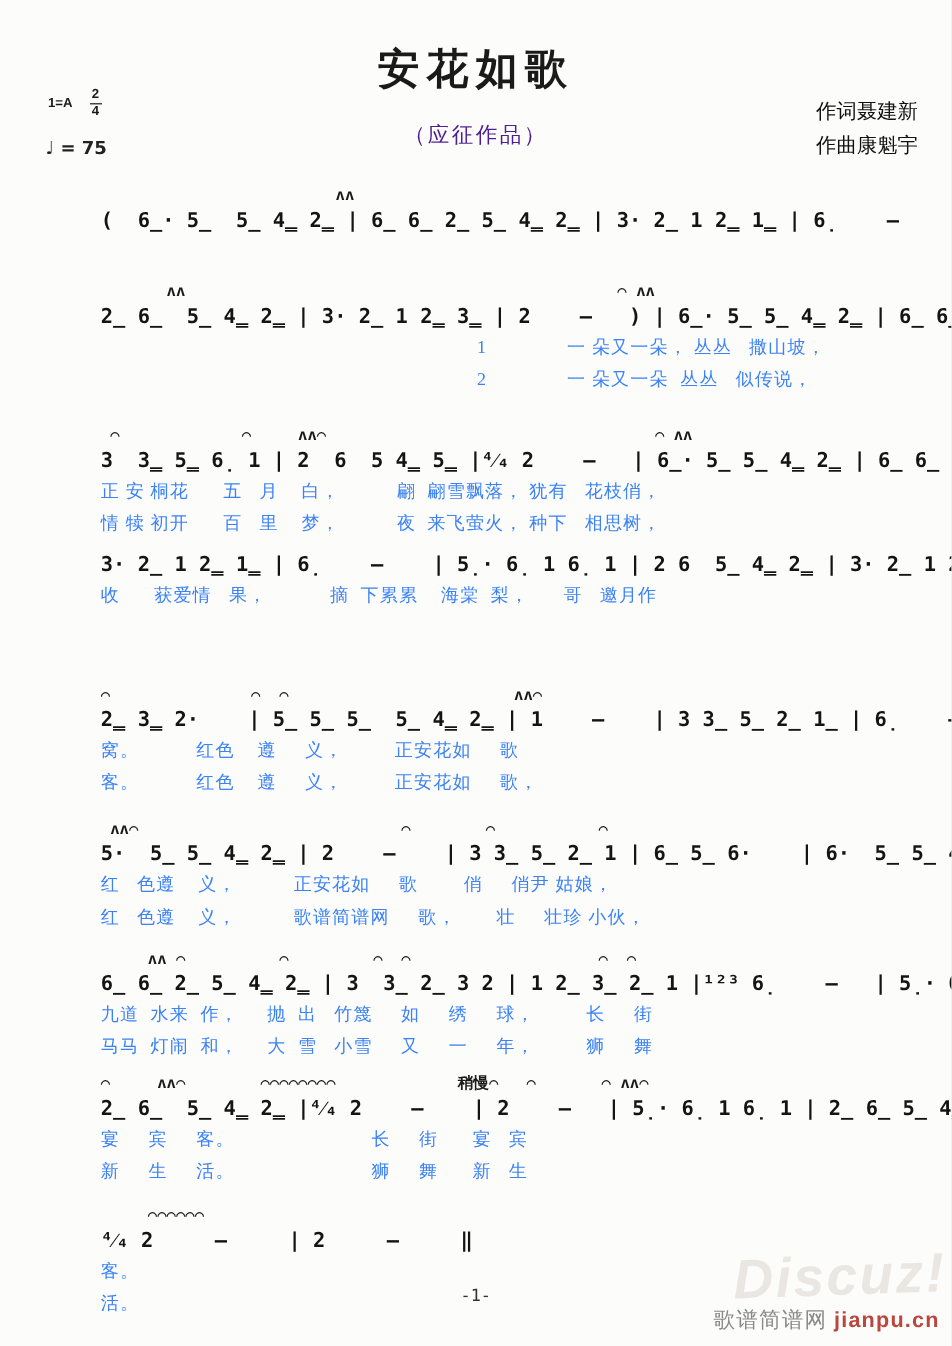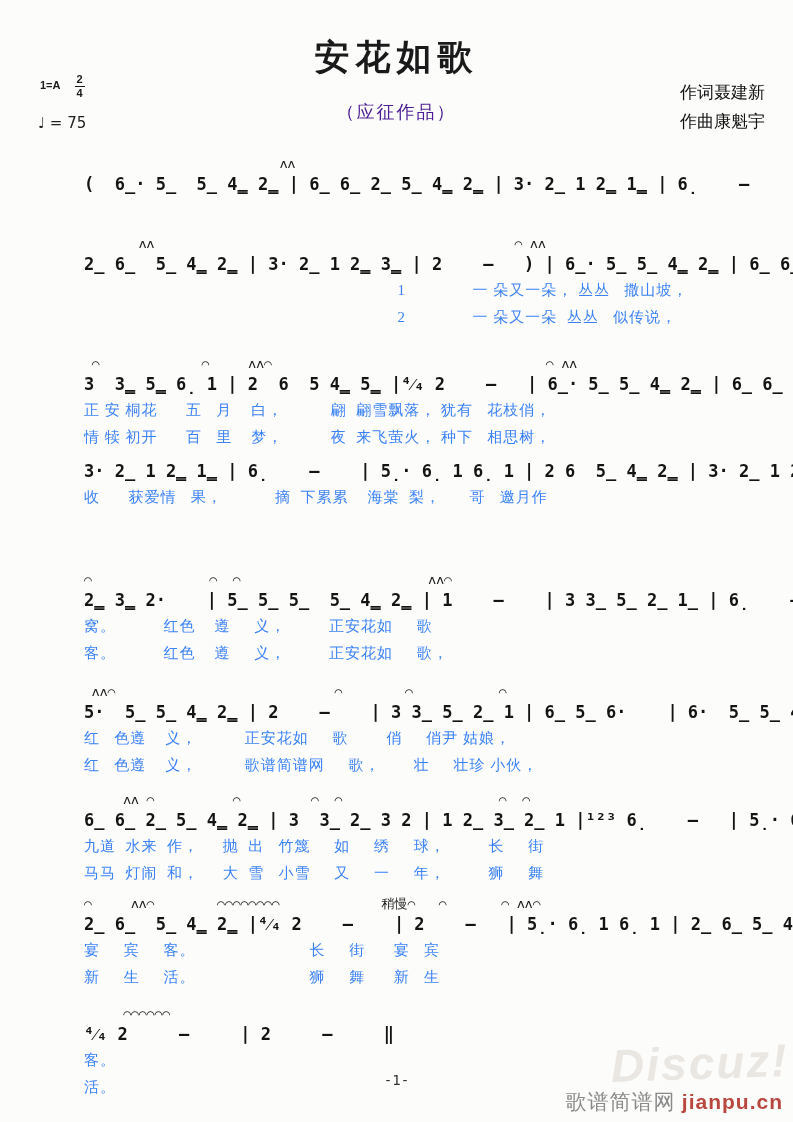--- a/index.html
+++ b/index.html
@@ -20,30 +20,31 @@
   .keysig{
     position:absolute;top:74px;left:40px;font-size:11px;font-weight:bold;
     font-family:Liberation Sans, sans-serif;
   }
   .frac{display:inline-block;vertical-align:middle;margin-left:14px;text-align:center;line-height:1;}
   .frac .num{display:block;border-bottom:1.5px solid #1a1a1a;padding:0 2px 1px;}
   .frac .den{display:block;padding-top:1px;}
   .tempo{
     position:absolute;top:114px;left:38px;font-size:15px;color:#222;
     font-family:"DejaVu Sans", sans-serif;
+    font-weight:bold;
   }
   .credits{
     position:absolute;top:78px;right:28px;font-size:17px;line-height:29px;
     text-align:left;color:#111;
   }
   
   .system{position:absolute;left:84px;width:690px;}
   .pre{
     font-family:"DejaVu Sans Mono", monospace;white-space:pre;
-    font-size:13px;line-height:15px;height:15px;font-weight:normal;color:#1a1a1a;
+    font-size:13px;line-height:15px;height:15px;font-weight:bold;color:#1a1a1a;
   }
   .notes{
     font-family:"DejaVu Sans Mono", monospace;white-space:pre;
     font-size:17px;line-height:26px;font-weight:bold;color:#141414;
   }
   .lyric{
     font-size:15px;line-height:27px;white-space:pre;letter-spacing:1px;color:#3b82f6;
   }
   .s1{top:156px}.s2{top:236px}.s3{top:356px}.s4{top:458px}
   .s5{top:572px}.s6{top:684px}.s7{top:792px}.s8{top:896px}.s9{top:1006px}
@@ -52,21 +53,21 @@
     position:absolute;top:1072px;left:0;right:0;text-align:center;
     font-size:14px;color:#333;font-family:"DejaVu Sans Mono", monospace;
   }
   .ghost{
     position:absolute;top:1036px;right:4px;
     font-family:"Liberation Sans", sans-serif;
     font-size:46px;font-weight:bold;font-style:italic;
     color:#eae7e2;transform:rotate(-2deg);letter-spacing:2px;
   }
   .watermark{
-    position:absolute;top:1088px;right:10px;font-size:21px;letter-spacing:1px;
+    position:absolute;top:1088px;right:10px;font-size:18px;letter-spacing:1px;
   }
   .wm-site{color:#8a8a8a;}
   .wm-domain{color:#b9473f;font-weight:bold;font-family:"Liberation Sans", sans-serif;}
 </style>
 </head>
 <body>
 
 <div class="page">
 
   <div class="title">安花如歌</div>

